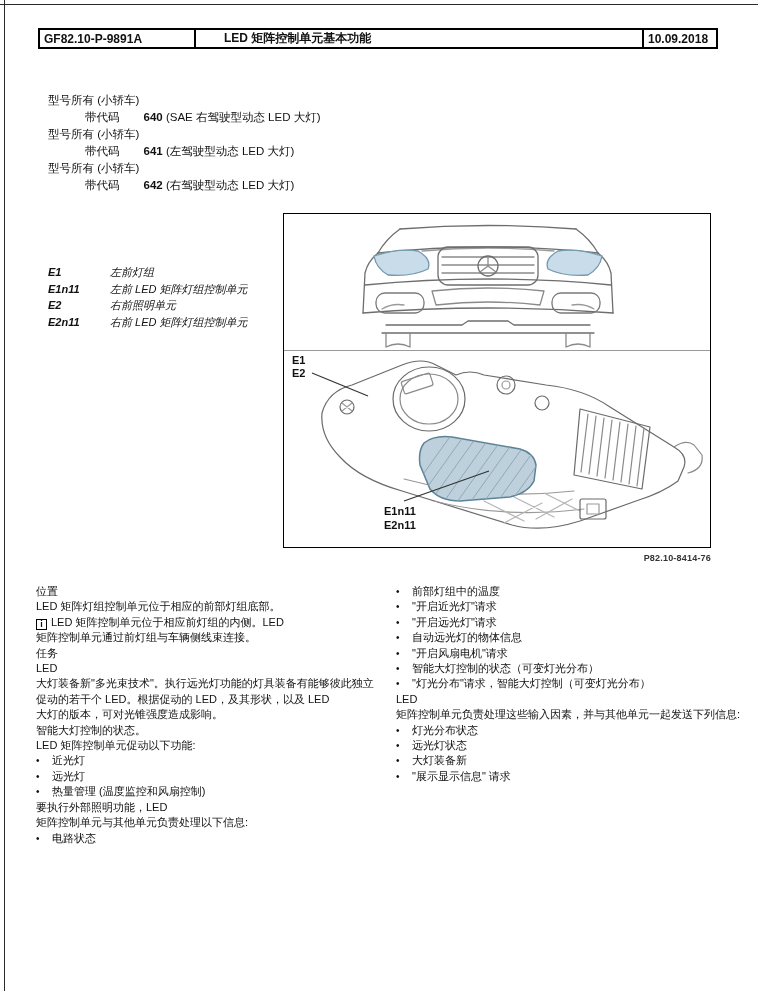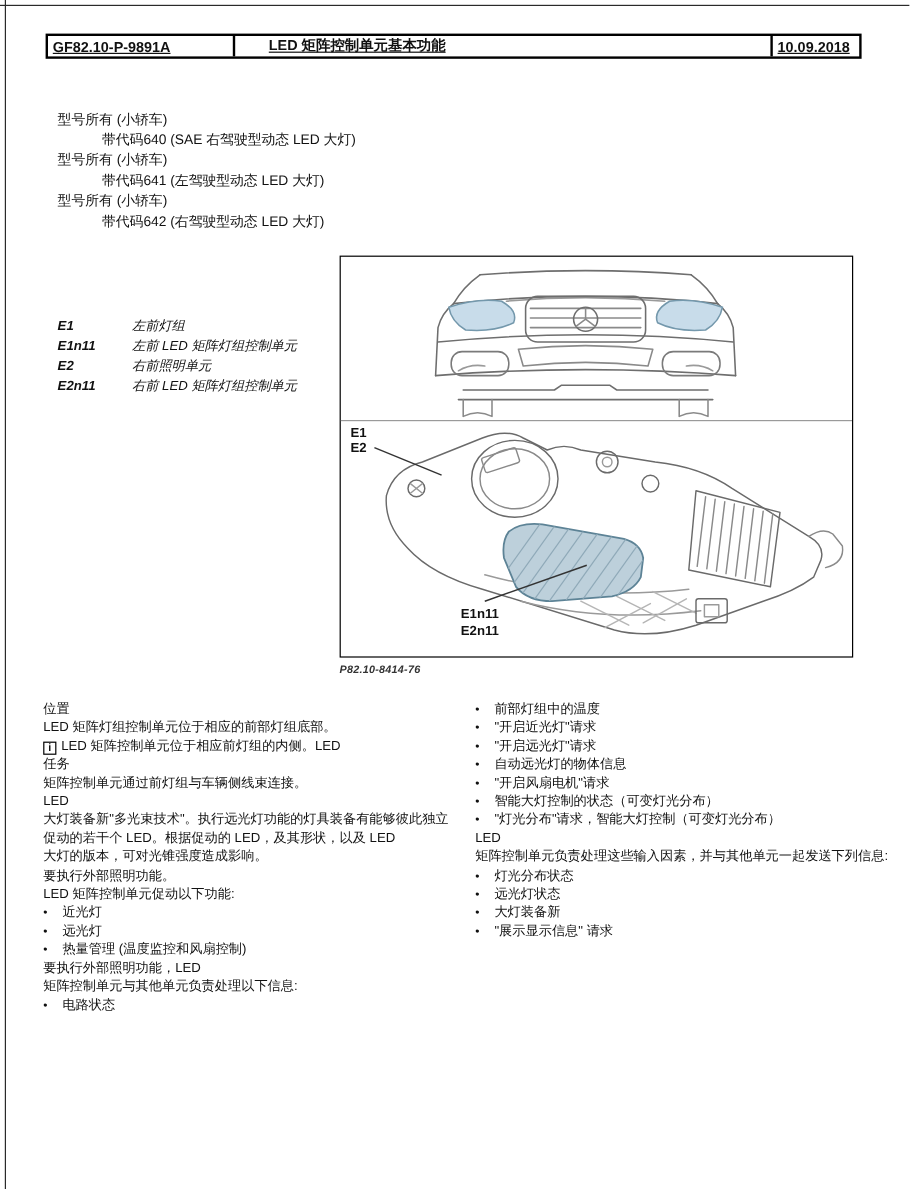--- a/index.html
+++ b/index.html
@@ -6,44 +6,44 @@
   body{
     width:758px;height:991px;background:#ffffff;overflow:hidden;position:relative;
     font-family:"Liberation Sans","DejaVu Sans",sans-serif;color:#111;
   }
   .frame-top{position:absolute;left:0;top:4px;width:758px;height:0;border-top:1.5px solid #2a2a2a;}
   .frame-left{position:absolute;left:4px;top:0;width:0;height:991px;border-left:1.5px solid #2a2a2a;}
 
   
   .doc-header{position:absolute;left:38px;top:28px;width:680px;height:21px;display:flex;
     border:2px solid #000;box-sizing:border-box;font-weight:bold;font-size:12px;}
-  .hc{display:flex;align-items:center;padding:0 4px;box-sizing:border-box;white-space:nowrap;overflow:hidden;text-decoration:underline;}
+  .hc{display:flex;align-items:center;padding:0 4px;box-sizing:border-box;white-space:nowrap;overflow:hidden;}
   .hc1{width:156px;border-right:2px solid #000;}
   .hc2{flex:1;border-right:2px solid #000;margin-left:24px;}
   .hc3{width:72px;}
 
   
   .models{position:absolute;left:48px;top:92px;font-size:11.5px;line-height:17px;white-space:nowrap;}
   .models .mc{padding-left:37px;}
-  .models b{font-weight:normal;}
+  .models b{font-weight:bold;margin-left:24px;}
 
   
   .legend{position:absolute;left:48px;top:264px;font-size:11px;line-height:16.5px;font-style:italic;white-space:nowrap;}
   .legend .row{display:flex;}
   .legend .lk{width:62px;font-weight:bold;}
 
   
   .figure{position:absolute;left:283px;top:213px;width:428px;height:335px;
     border:1.5px solid #000;box-sizing:border-box;background:#fff;}
   .fig-top{height:136px;overflow:hidden;}
   .fig-top svg{display:block;margin:7px 0 0 68px;}
   .fig-bottom{height:196px;border-top:1.5px solid #9a9a9a;overflow:hidden;}
   .fig-bottom svg{display:block;}
-  .fig-num{position:absolute;left:283px;top:553px;width:428px;
-    font-size:9px;font-weight:bold;color:#333;letter-spacing:.2px;font-style:italic;}
+  .fig-num{position:absolute;left:283px;top:553px;width:428px;text-align:right;
+    font-size:9px;font-weight:bold;color:#333;letter-spacing:.2px;}
 
   
   .col{position:absolute;top:584px;font-size:11px;line-height:15.4px;white-space:nowrap;}
   .col-left{left:36px;width:340px;}
   .col-right{left:396px;width:326px;}
   .bl{min-height:15.4px;}
   .brow{display:flex;}
   .bu{width:16px;flex:0 0 16px;font-size:10px;}
   .info{display:inline-flex;align-items:center;justify-content:center;width:11px;height:11px;
     border:1px solid #000;font-size:9px;font-weight:bold;margin-right:4px;vertical-align:-1px;
@@ -179,27 +179,27 @@
         </g>
       </svg>
     </div>
   </div>
   <div class="fig-num">P82.10-8414-76</div>
 
   <div class="col col-left" id="col-left">
       <div class="bl">位置</div>
       <div class="bl">LED 矩阵灯组控制单元位于相应的前部灯组底部。</div>
       <div class="bl"><span class="info">i</span><span>LED 矩阵控制单元位于相应前灯组的内侧。LED</span></div>
+      <div class="bl">矩阵控制单元通过前灯组与车辆侧线束连接。</div>
       <div class="bl">任务</div>
-      <div class="bl">矩阵控制单元通过前灯组与车辆侧线束连接。</div>
       <div class="bl">LED</div>
       <div class="bl">大灯装备新"多光束技术"。执行远光灯功能的灯具装备有能够彼此独立</div>
       <div class="bl">促动的若干个 LED。根据促动的 LED，及其形状，以及 LED</div>
       <div class="bl">大灯的版本，可对光锥强度造成影响。</div>
-      <div class="bl">要执行外部照明功能。</div>
+      <div class="bl">智能大灯控制的状态。</div>
       <div class="bl">LED 矩阵控制单元促动以下功能:</div>
       <div class="bl brow">
         <span class="bu">•</span>
         <span>近光灯</span>
       </div>
       <div class="bl brow">
         <span class="bu">•</span>
         <span>远光灯</span>
       </div>
       <div class="bl brow">

